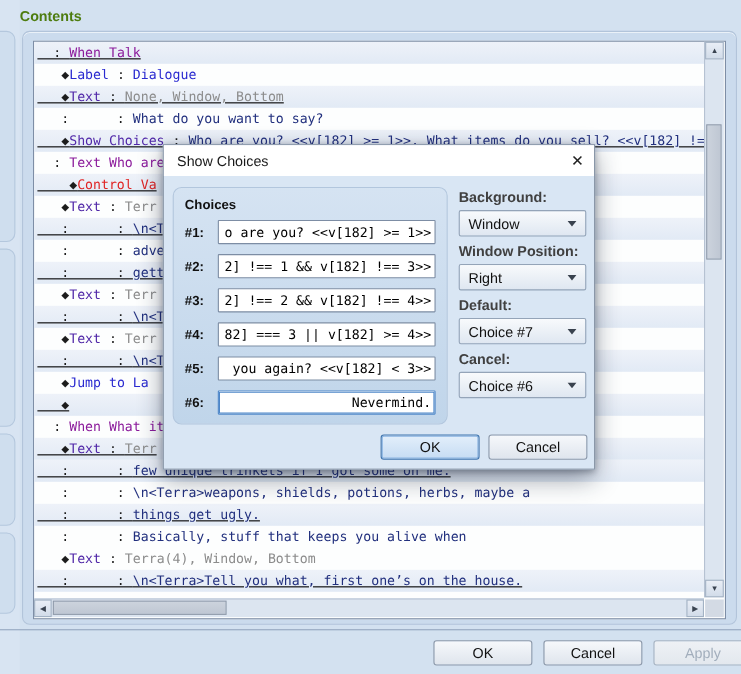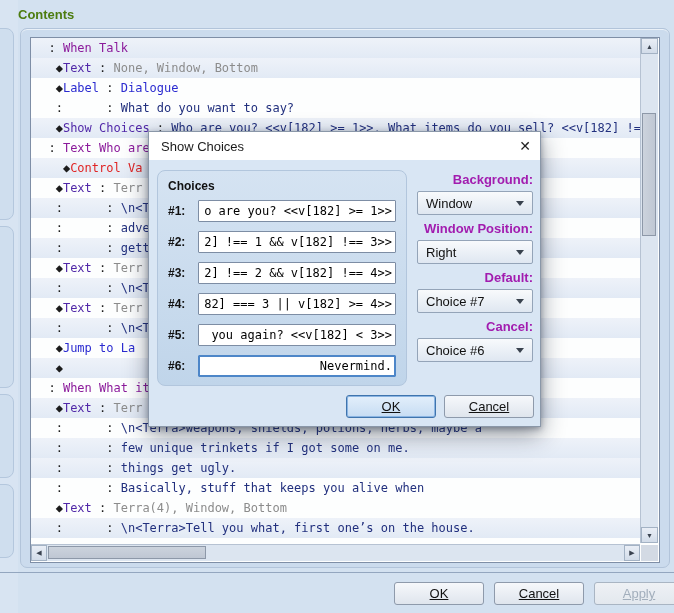--- a/index.html
+++ b/index.html
@@ -12,21 +12,21 @@
 
   
   .contents-label{position:absolute;left:18px;top:7px;font-size:13px;font-weight:bold;color:#4d7c0f;}
   .contents-box{position:absolute;left:20px;top:28px;width:648px;height:538px;background:#cbdbed;
                 border:1px solid #b2c4da;border-radius:7px;box-shadow:inset 0 1px 0 rgba(255,255,255,.6);}
   .event-list{position:absolute;left:9px;top:8px;width:628px;height:524px;background:#fdfefe;
               border:1px solid #7e8ea6;}
   .rows{position:absolute;left:0;top:0;width:609px;height:505px;overflow:hidden;}
   .list-row{width:100%;height:20px;line-height:20px;white-space:pre;
             font-family:"DejaVu Sans Mono",monospace;font-size:12px;padding-left:3px;box-sizing:border-box;}
-  .list-row.tint{background:linear-gradient(180deg,#eef2f9 0%,#e2eaf5 100%);}
+  .list-row.tint{background:linear-gradient(180deg,#eef2f9 0%,#e2eaf5 100%);text-decoration:underline;}
   .seg-d{color:#1c1c1c;} .seg-b{color:#8b1a9b;} .seg-v{color:#5128a8;}
   .seg-u{color:#2a2ad0;} .seg-r{color:#e02424;} .seg-p{color:#8c8c8c;} .seg-m{color:#22307e;}
 
   
   .vscroll{position:absolute;right:1px;top:0;width:17px;height:505px;background:#dce5f0;border-left:1px solid #b6c2d2;}
   .hscroll{position:absolute;left:0;bottom:1px;width:609px;height:16px;background:#dce5f0;border-top:1px solid #b6c2d2;}
   .sbtn{position:absolute;background:linear-gradient(180deg,#e9eef6,#d2dce9);border:1px solid #a3b2c4;
         box-sizing:border-box;color:#3a4350;font-size:7px;display:flex;align-items:center;justify-content:center;}
   .vscroll .sbtn{left:0;width:17px;height:16px;}
   .hscroll .sbtn{top:0;width:16px;height:16px;}
@@ -48,30 +48,30 @@
                background:linear-gradient(180deg,#d5e3f2,#c0d5ea);border:1px solid #b2c6dd;border-radius:8px;
                padding:8px 10px 8px 10px;}
   .gb-label{font-size:12px;font-weight:bold;color:#111;margin-bottom:7px;}
   .choice-row{display:flex;align-items:center;margin-bottom:9px;height:22px;}
   .cnum{width:30px;font-size:12px;font-weight:bold;color:#111;}
   .cinput{flex:1;height:22px;box-sizing:border-box;border:1px solid #7d8da4;background:#fff;
           font-family:"DejaVu Sans Mono",monospace;font-size:12px;color:#000;padding:0 3px;border-radius:1px;outline:none;text-align:right;}
   .cinput.focused{border:1px solid #4d86c8;box-shadow:inset 0 0 0 1px #4d86c8;}
 
   .right-col{position:absolute;left:268px;top:6px;width:116px;}
-  .sel-label{font-size:13px;font-weight:bold;color:#a21caf;margin:6px 0 4px 0;text-align:right;}
+  .sel-label{font-size:13px;font-weight:bold;color:#404040;margin:6px 0 4px 0;}
   .combo{height:24px;box-sizing:border-box;background:linear-gradient(180deg,#f8fafc,#dfe7f1);
          border:1px solid #94a4b8;border-radius:2px;display:flex;align-items:center;padding:0 8px;font-size:13px;color:#111;}
   .combo .ctext{flex:1;}
   .arrow-down{width:0;height:0;border-left:4px solid transparent;border-right:4px solid transparent;
               border-top:5px solid #39424e;}
 
   .btn{position:absolute;height:23px;background:linear-gradient(180deg,#f6f8fb,#dfe5ed);
        border:1px solid #8e9aab;border-radius:3px;font-family:"Liberation Sans",sans-serif;
-       font-size:13px;color:#111;padding:0;text-decoration:underline;}
+       font-size:13px;color:#111;padding:0;}
   .dlg-ok{left:197px;bottom:8px;width:90px;border-color:#3f74ad;
           box-shadow:inset 0 0 0 1px #8ab4e2;background:linear-gradient(180deg,#e3effb,#c6dcf3);}
   .dlg-cancel{left:295px;bottom:8px;width:90px;}
 
   
   .separator{position:absolute;left:0;top:572px;width:674px;height:1px;background:#93a6bf;}
   .footer-btn-ok{left:394px;top:582px;width:90px;}
   .footer-btn-cancel{left:494px;top:582px;width:90px;}
   .footer-btn-apply{left:594px;top:582px;width:90px;color:#a2aebc;border-color:#a9b5c3;
                     background:linear-gradient(180deg,#eef1f5,#e3e8ee);}
@@ -87,40 +87,40 @@
     <div class="sliver-box" style="top:394px;height:82px;"></div>
     <div class="sliver-box" style="top:484px;height:72px;"></div>
   </div>
 
   <div class="contents-label">Contents</div>
 
   <div class="contents-box">
     <div class="event-list">
       <div class="rows" id="rows">
           <div class="list-row tint"><span class="seg-d">  : </span><span class="seg-b">When Talk</span></div>
+          <div class="list-row"><span class="seg-d">   ◆</span><span class="seg-u">Label</span><span class="seg-d"> : </span><span class="seg-u">Dialogue</span></div>
           <div class="list-row tint"><span class="seg-d">   ◆</span><span class="seg-v">Text</span><span class="seg-d"> : </span><span class="seg-p">None, Window, Bottom</span></div>
-          <div class="list-row"><span class="seg-d">   ◆</span><span class="seg-u">Label</span><span class="seg-d"> : </span><span class="seg-u">Dialogue</span></div>
           <div class="list-row"><span class="seg-d">   :      : </span><span class="seg-m">What do you want to say?</span></div>
           <div class="list-row tint"><span class="seg-d">   ◆</span><span class="seg-v">Show Choices</span><span class="seg-d"> : </span><span class="seg-m">Who are you? &lt;&lt;v[182] &gt;= 1&gt;&gt;, What items do you sell? &lt;&lt;v[182] !== 1 &amp;&amp;</span></div>
           <div class="list-row"><span class="seg-d">  : </span><span class="seg-b">Text Who are</span></div>
           <div class="list-row tint"><span class="seg-d">    ◆</span><span class="seg-r">Control Va</span></div>
           <div class="list-row"><span class="seg-d">   ◆</span><span class="seg-v">Text</span><span class="seg-d"> : </span><span class="seg-p">Terr</span></div>
           <div class="list-row tint"><span class="seg-d">   :      : </span><span class="seg-m">\n&lt;T</span></div>
           <div class="list-row"><span class="seg-d">   :      : </span><span class="seg-m">adve</span></div>
           <div class="list-row tint"><span class="seg-d">   :      : </span><span class="seg-m">gett</span></div>
           <div class="list-row"><span class="seg-d">   ◆</span><span class="seg-v">Text</span><span class="seg-d"> : </span><span class="seg-p">Terr</span></div>
           <div class="list-row tint"><span class="seg-d">   :      : </span><span class="seg-m">\n&lt;T</span></div>
           <div class="list-row"><span class="seg-d">   ◆</span><span class="seg-v">Text</span><span class="seg-d"> : </span><span class="seg-p">Terr</span></div>
           <div class="list-row tint"><span class="seg-d">   :      : </span><span class="seg-m">\n&lt;T</span></div>
           <div class="list-row"><span class="seg-d">   ◆</span><span class="seg-u">Jump to La</span></div>
           <div class="list-row tint"><span class="seg-d">   ◆</span></div>
           <div class="list-row"><span class="seg-d">  : </span><span class="seg-b">When What it</span></div>
           <div class="list-row tint"><span class="seg-d">   ◆</span><span class="seg-v">Text</span><span class="seg-d"> : </span><span class="seg-p">Terr</span></div>
+          <div class="list-row tint"><span class="seg-d">   :      : </span><span class="seg-m">few unique trinkets if I got some on me.</span></div>
           <div class="list-row"><span class="seg-d">   :      : </span><span class="seg-m">\n&lt;Terra&gt;weapons, shields, potions, herbs, maybe a</span></div>
-          <div class="list-row tint"><span class="seg-d">   :      : </span><span class="seg-m">few unique trinkets if I got some on me.</span></div>
           <div class="list-row tint"><span class="seg-d">   :      : </span><span class="seg-m">things get ugly.</span></div>
           <div class="list-row"><span class="seg-d">   :      : </span><span class="seg-m">Basically, stuff that keeps you alive when</span></div>
           <div class="list-row"><span class="seg-d">   ◆</span><span class="seg-v">Text</span><span class="seg-d"> : </span><span class="seg-p">Terra(4), Window, Bottom</span></div>
           <div class="list-row tint"><span class="seg-d">   :      : </span><span class="seg-m">\n&lt;Terra&gt;Tell you what, first one’s on the house.</span></div>
         </div>
 
       <div class="vscroll">
         <div class="sbtn" style="top:0;">
           <span>▲</span>
           </div>

